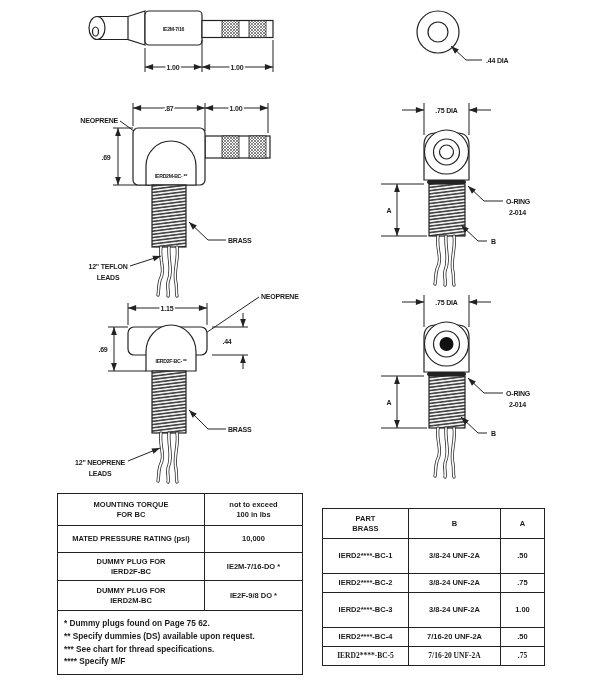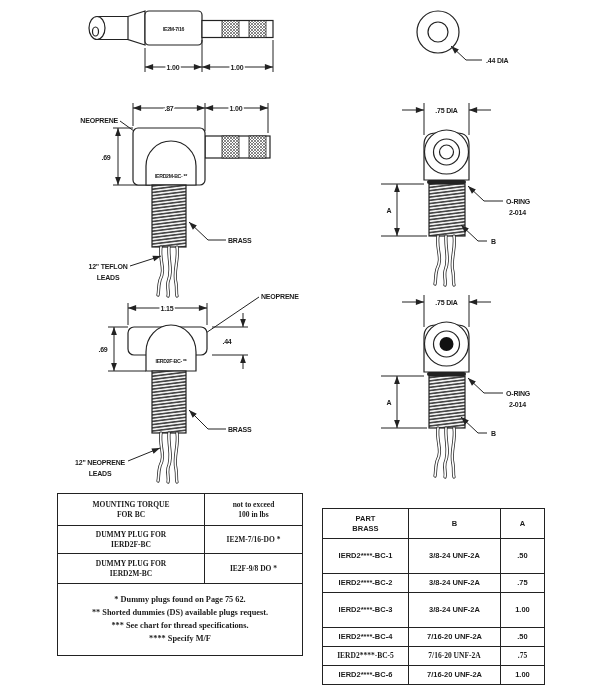--- a/index.html
+++ b/index.html
@@ -12,22 +12,22 @@
   .tiny{font-size:5.2px;letter-spacing:-0.3px;}
   .ko{paint-order:stroke;stroke:#ffffff;stroke-width:3px;}
   .ln{stroke:#222;stroke-width:1;fill:none;}
   .shape{stroke:#222;stroke-width:1.2;fill:#fff;}
   .lead-b{stroke:#222;stroke-width:3.2;fill:none;stroke-linecap:round;}
   .lead-w{stroke:#fff;stroke-width:1.7;fill:none;stroke-linecap:round;}
 
   table{border-collapse:collapse;table-layout:fixed;position:absolute;background:#fff;}
   .spec-table{left:57px;top:493px;width:246px;border:1.8px solid #222;}
   .spec-table td{border:1.4px solid #222;text-align:center;vertical-align:middle;
-                 font-size:7.5px;font-weight:700;line-height:1.3;padding:2px 2px;font-family:Liberation Serif, serif;}
-  .spec-table .notes-cell{text-align:center;padding:10px 6px;font-size:8.3px;line-height:1.55;}
+                 font-size:7.5px;font-weight:700;line-height:1.3;padding:2px 2px;}
+  .spec-table .notes-cell{text-align:left;padding:2px 6px;font-size:8.3px;line-height:1.55;}
   .part-table{left:322px;top:508px;width:222px;border:1.8px solid #222;}
   .part-table td{border:1.4px solid #222;text-align:center;vertical-align:middle;
                  font-size:7.5px;font-weight:700;line-height:1.3;padding:1px 2px;}
   .tline:empty{display:none;}
 </style>
 </head>
 <body>
 
 <div id="page">
 
@@ -184,20 +184,30 @@
         <tr style="height:32px;">
     <td>
       <div class="tline">MOUNTING TORQUE</div>
       <div class="tline">FOR BC</div>
     </td>
     <td>
       <div class="tline">not to exceed</div>
       <div class="tline">100 in lbs</div>
     </td>
   </tr>
+  <tr style="height:27px;">
+    <td>
+      <div class="tline">MATED PRESSURE RATING (psi)</div>
+
+    </td>
+    <td>
+      <div class="tline">10,000</div>
+
+    </td>
+  </tr>
   <tr style="height:28px;">
     <td>
       <div class="tline">DUMMY PLUG FOR</div>
       <div class="tline">IERD2F-BC</div>
     </td>
     <td>
       <div class="tline">IE2M-7/16-DO  *</div>
 
     </td>
   </tr>
@@ -207,21 +217,21 @@
       <div class="tline">IERD2M-BC</div>
     </td>
     <td>
       <div class="tline">IE2F-9/8 DO  *</div>
 
     </td>
   </tr>
   <tr style="height:64px;">
     <td class="notes-cell" colspan="2">
       <div>* Dummy plugs found on Page 75 62.</div>
-      <div>** Shorted dummies (DS) available plugs request.</div>
+      <div>** Specify dummies (DS) available upon request.</div>
       <div>*** See chart for thread specifications.</div>
       <div>**** Specify M/F</div>
     </td>
   </tr>
 </tbody>
     </table>
 
 <table class="part-table">
   <colgroup>
         <col style="width:86px">
@@ -255,21 +265,16 @@
   <tr style="height:19px;margin-top:24px;">
     <td>IERD2****-BC-4</td>
     <td>7/16-20 UNF-2A</td>
     <td>.50</td>
   </tr>
   <tr style="height:19px;font-family:Liberation Serif, serif;">
     <td>IERD2****-BC-5</td>
     <td>7/16-20 UNF-2A</td>
     <td>.75</td>
   </tr>
-  <tr style="height:19px;">
-    <td>IERD2****-BC-6</td>
-    <td>7/16-20 UNF-2A</td>
-    <td>1.00</td>
-  </tr>
 </tbody>
     </table>
 
 </div>
 
 </body></html>

